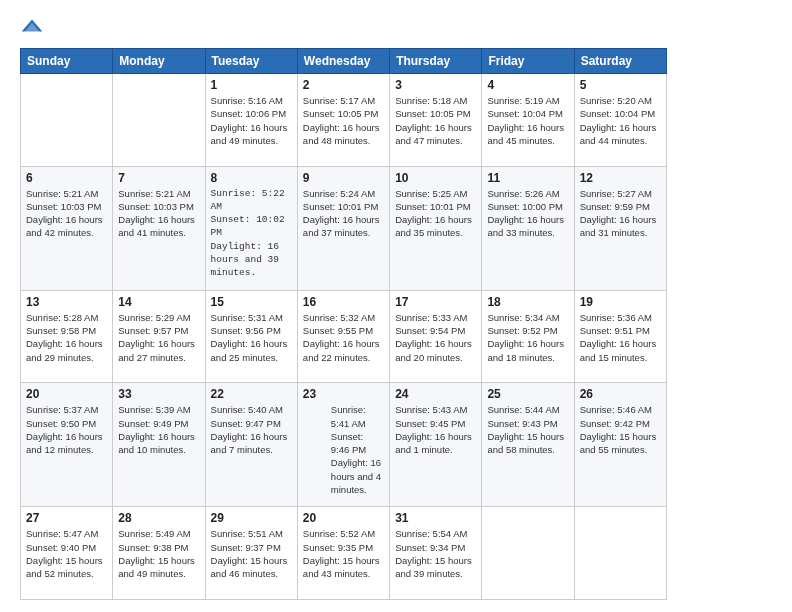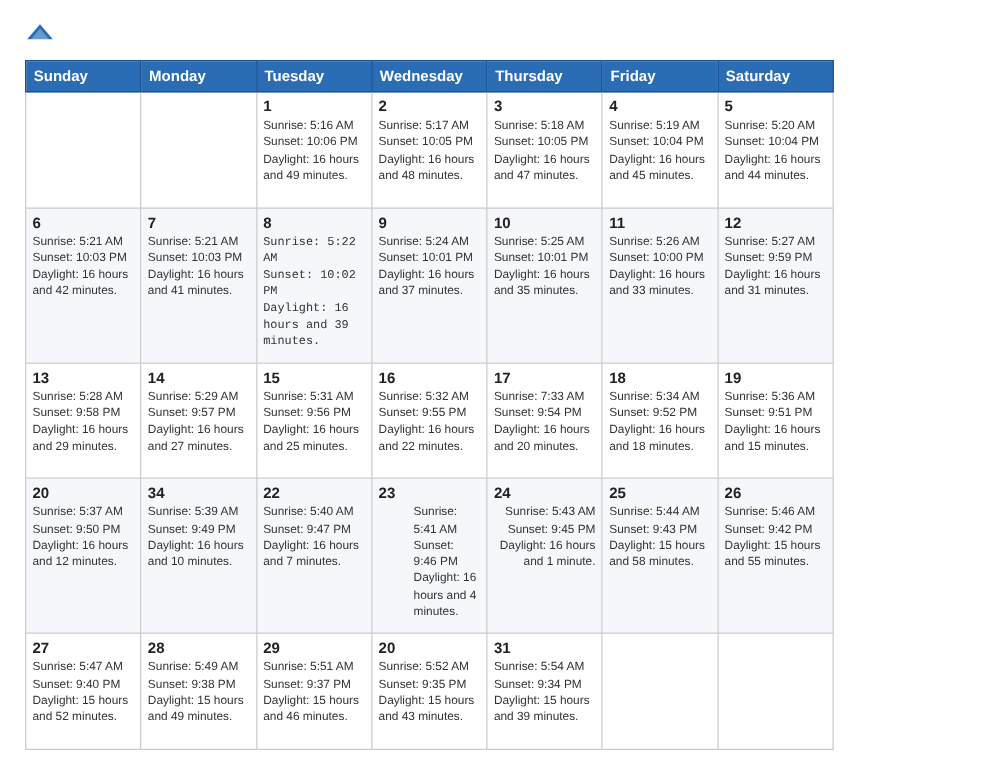--- a/index.html
+++ b/index.html
@@ -233,21 +233,21 @@
 Daylight: 16 hours and 25 minutes.</div>
           </td>
           <td>
             <span class="day-num">16</span>
             <div class="day-info" style="white-space: pre-line;">Sunrise: 5:32 AM
 Sunset: 9:55 PM
 Daylight: 16 hours and 22 minutes.</div>
           </td>
           <td>
             <span class="day-num">17</span>
-            <div class="day-info" style="white-space: pre-line;">Sunrise: 7:33 AM
+            <div class="day-info" style="white-space: pre-line;">Sunrise: 5:33 AM
 Sunset: 9:54 PM
 Daylight: 16 hours and 20 minutes.</div>
           </td>
           <td>
             <span class="day-num">18</span>
             <div class="day-info" style="white-space: pre-line;">Sunrise: 5:34 AM
 Sunset: 9:52 PM
 Daylight: 16 hours and 18 minutes.</div>
           </td>
           <td>
@@ -258,40 +258,40 @@
           </td>
         </tr>
         <tr>
           <td>
             <span class="day-num">20</span>
             <div class="day-info" style="white-space: pre-line;">Sunrise: 5:37 AM
 Sunset: 9:50 PM
 Daylight: 16 hours and 12 minutes.</div>
           </td>
           <td>
-            <span class="day-num">34</span>
+            <span class="day-num">33</span>
             <div class="day-info" style="white-space: pre-line;">Sunrise: 5:39 AM
 Sunset: 9:49 PM
 Daylight: 16 hours and 10 minutes.</div>
           </td>
           <td>
             <span class="day-num">22</span>
             <div class="day-info" style="white-space: pre-line;">Sunrise: 5:40 AM
 Sunset: 9:47 PM
 Daylight: 16 hours and 7 minutes.</div>
           </td>
           <td>
             <span class="day-num">23</span>
             <div class="day-info" style="white-space: pre-line; margin-left: 28px;">Sunrise: 5:41 AM
 Sunset: 9:46 PM
 Daylight: 16 hours and 4 minutes.</div>
           </td>
           <td>
             <span class="day-num">24</span>
-            <div class="day-info" style="white-space: pre-line; text-align: right;">Sunrise: 5:43 AM
+            <div class="day-info" style="white-space: pre-line;">Sunrise: 5:43 AM
 Sunset: 9:45 PM
 Daylight: 16 hours and 1 minute.</div>
           </td>
           <td>
             <span class="day-num">25</span>
             <div class="day-info" style="white-space: pre-line;">Sunrise: 5:44 AM
 Sunset: 9:43 PM
 Daylight: 15 hours and 58 minutes.</div>
           </td>
           <td>

